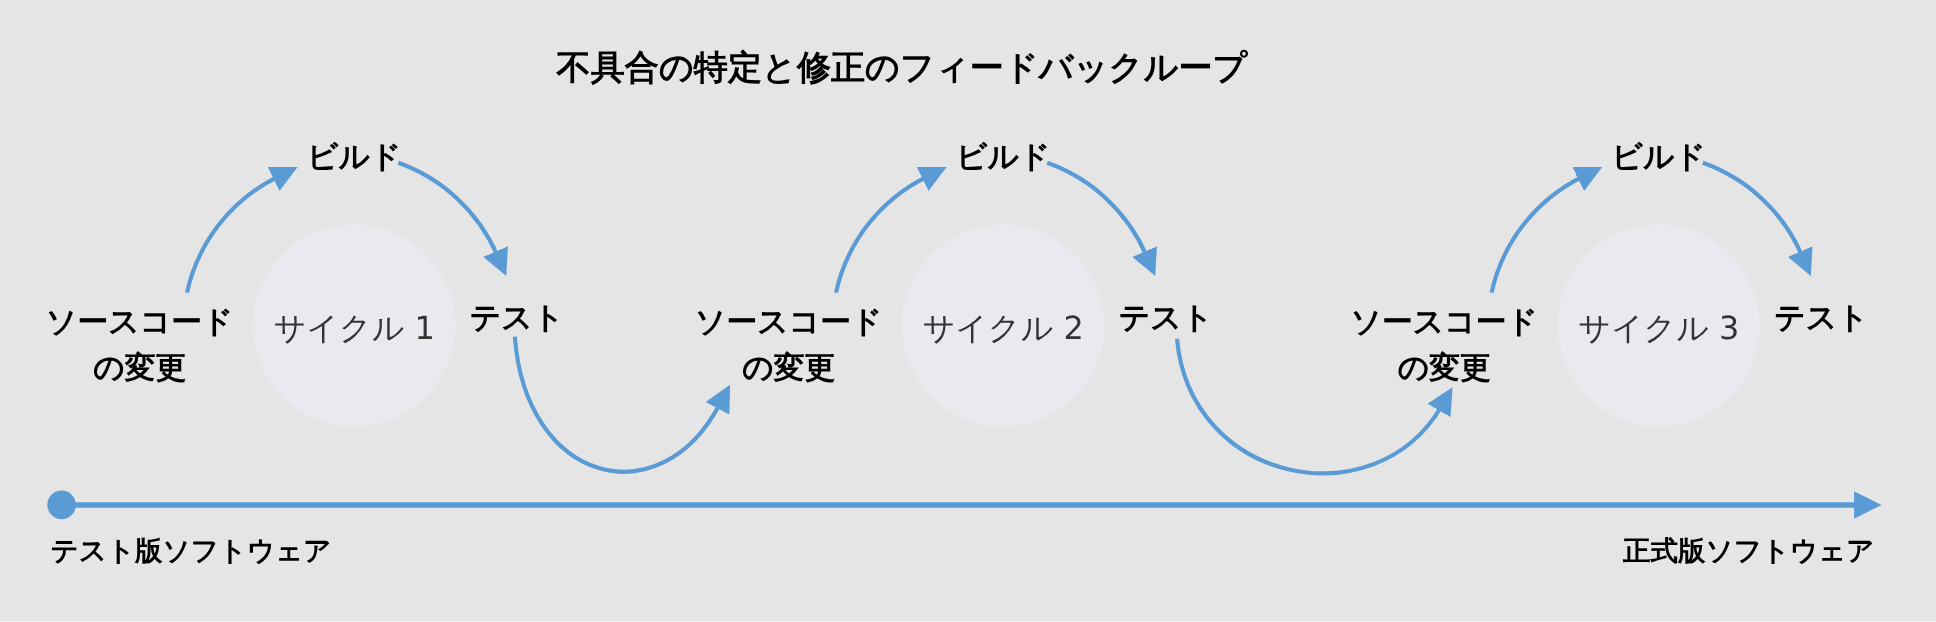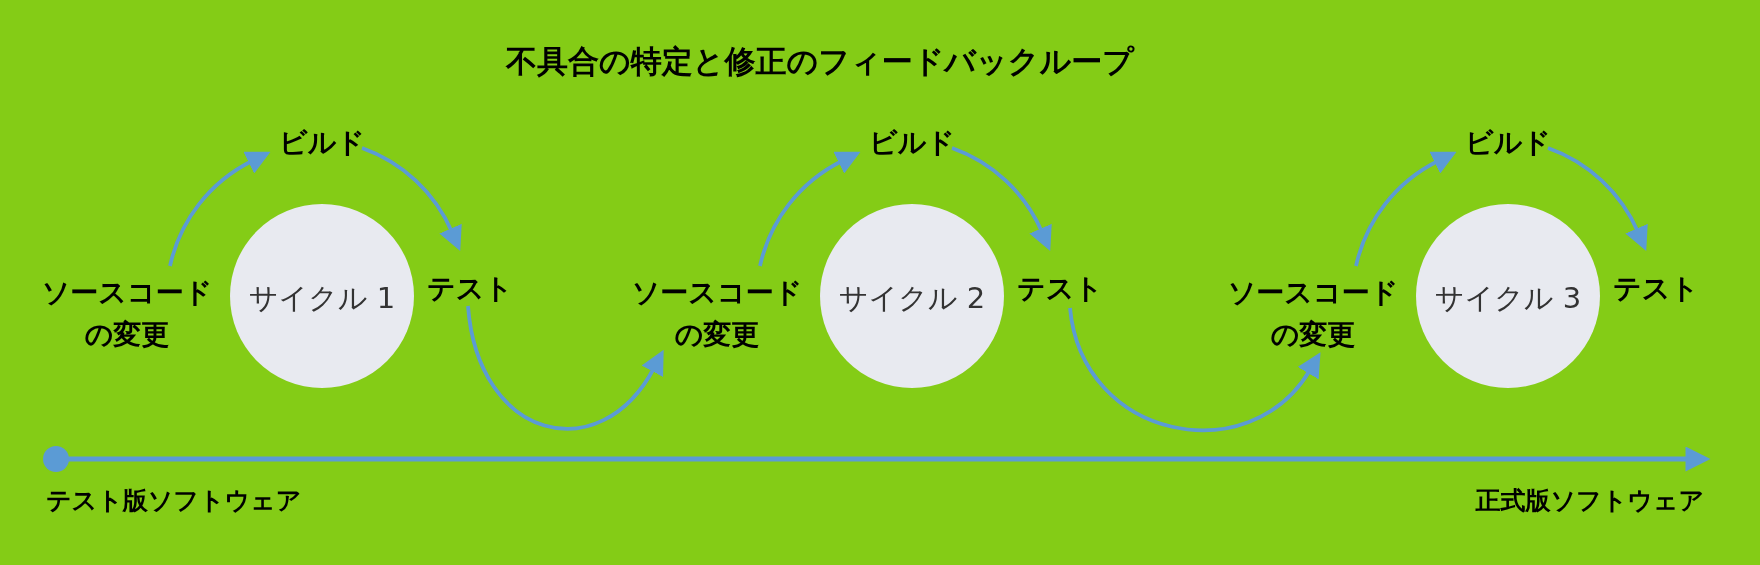--- a/index.html
+++ b/index.html
@@ -2,21 +2,21 @@
 <html style="--arrow-blue: #5B9BD5; --circle-fill: #E8EAF0; --label-text: #000000; --cycle-text: #333333;"><head>
 <meta charset="utf-8">
 <style>
   :root{
     --arrow-blue:#5B9BD5;
     --circle-fill:#E8EAF0;
     --label-text:#000000;
     --cycle-text:#333333;
   }
   html,body{margin:0;padding:0;background:#ffffff;}
-  .stage{position:relative;width:1760px;height:565px;background:#84cc16;overflow:hidden;}
+  .stage{position:relative;width:1760px;height:565px;background:#e5e5e5;overflow:hidden;}
   svg{display:block;}
   text{font-family:"DejaVu Sans","Liberation Sans",sans-serif;}
   .title-text{font-size:31px;font-weight:600;fill:#000000;}
   .lbl{font-size:28px;font-weight:700;fill:var(--label-text);}
   .cycle-name{font-size:29px;font-weight:400;fill:var(--cycle-text);}
   .cycle-circle{fill:var(--circle-fill);}
   .arc{fill:none;stroke:var(--arrow-blue);stroke-width:3.75;stroke-linecap:butt;}
   .tl-line{stroke:var(--arrow-blue);stroke-width:5;}
   .tl-dot{fill:var(--arrow-blue);}
   .tl-label{font-size:25px;font-weight:700;fill:var(--label-text);}

